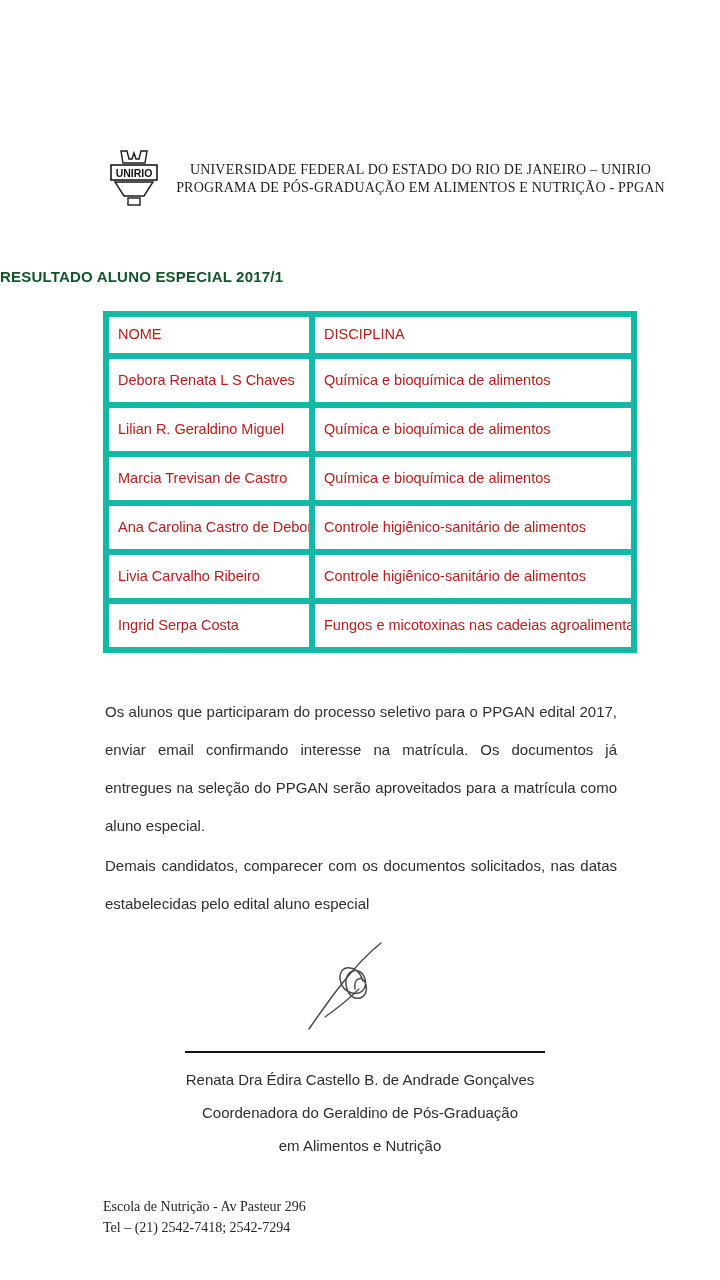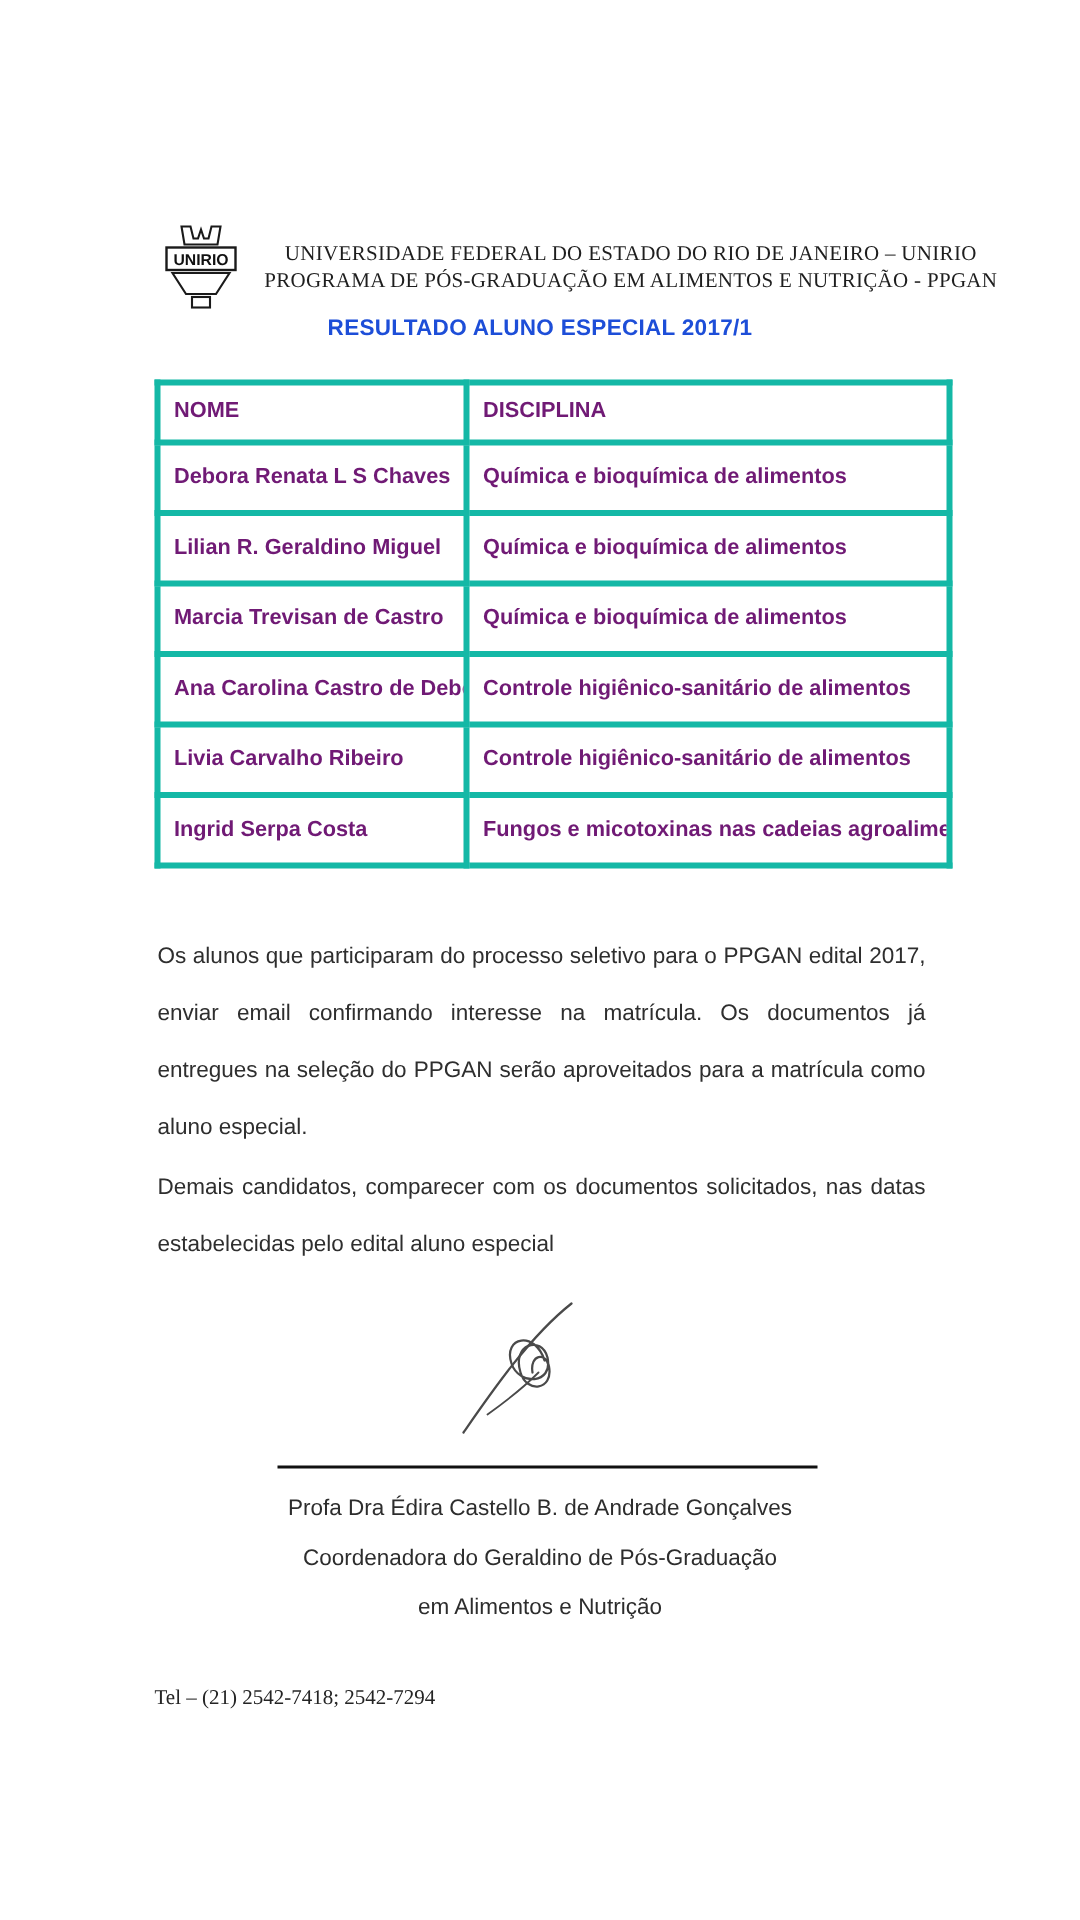--- a/index.html
+++ b/index.html
@@ -15,33 +15,33 @@
   }
   .logo-wrap { flex:0 0 66px; display:flex; justify-content:flex-end; }
   .header-text {
     flex:1; text-align:center;
     font-family:"Liberation Serif", serif;
     font-size:14px; line-height:18px; color:#1e1e1e;
     letter-spacing:0.2px;
   }
   
   .doc-title {
-    text-align:center;
-    font-weight:bold; font-size:15px; color:#1d4ed8;
+    margin-top:58px; 
+    font-weight:bold; font-size:15px; color:#14532d;
     letter-spacing:0.2px;
   }
   
   table.results {
     border-collapse:collapse; margin:26px 0 0 103px;
     width:528px; table-layout:fixed;
   }
   table.results th, table.results td {
-    border:4px solid #14b8a6; font-size:14.5px; font-weight:bold;
+    border:6px solid #14b8a6; font-size:14.5px; font-weight:normal;
     text-align:left; vertical-align:middle; padding:2px 8px 4px 9px;
-    color:#701a75; overflow:hidden; white-space:nowrap;
+    color:#b91c1c; overflow:hidden; white-space:nowrap;
   }
   table.results th { height:30px; }
   table.results td { height:37px; }
   col.c-nome { width:206px; }
   col.c-disc { width:322px; }
   
   .body-text {
     margin:40px 88px 0 103px; width:516px;
     font-size:15px; line-height:38px; text-align:justify; color:#2e2e2e;
   }
@@ -133,22 +133,23 @@
   <div class="signature-area">
     <svg width="130" height="96" viewBox="0 0 130 96">
       <path d="M14 92 C32 66, 58 28, 86 6" fill="none" stroke="#4a4a4a" stroke-width="1.5" stroke-linecap="round"></path>
       <path d="M68 44 C62 24, 40 28, 46 46 C51 61, 74 60, 70 42 C66 27, 46 33, 52 52 C56 66, 74 64, 71 48 C69 38, 58 40, 60 52" fill="none" stroke="#4a4a4a" stroke-width="1.5" stroke-linecap="round"></path>
       <path d="M30 80 C44 70, 54 62, 64 52" fill="none" stroke="#4a4a4a" stroke-width="1.2" stroke-linecap="round"></path>
     </svg>
   </div>
 
   <div class="signature-line"></div>
   <div class="signer">
-    <div>Profa Dra Édira Castello B. de Andrade Gonçalves</div>
+    <div>Renata Dra Édira Castello B. de Andrade Gonçalves</div>
     <div>Coordenadora do Geraldino de Pós-Graduação</div>
     <div>em Alimentos e Nutrição</div>
   </div>
 
   <div class="footer">
+    <div>Escola de Nutrição - Av Pasteur 296</div>
     <div>Tel – (21) 2542-7418; 2542-7294</div>
   </div>
 
 </div>
 
 </body></html>

